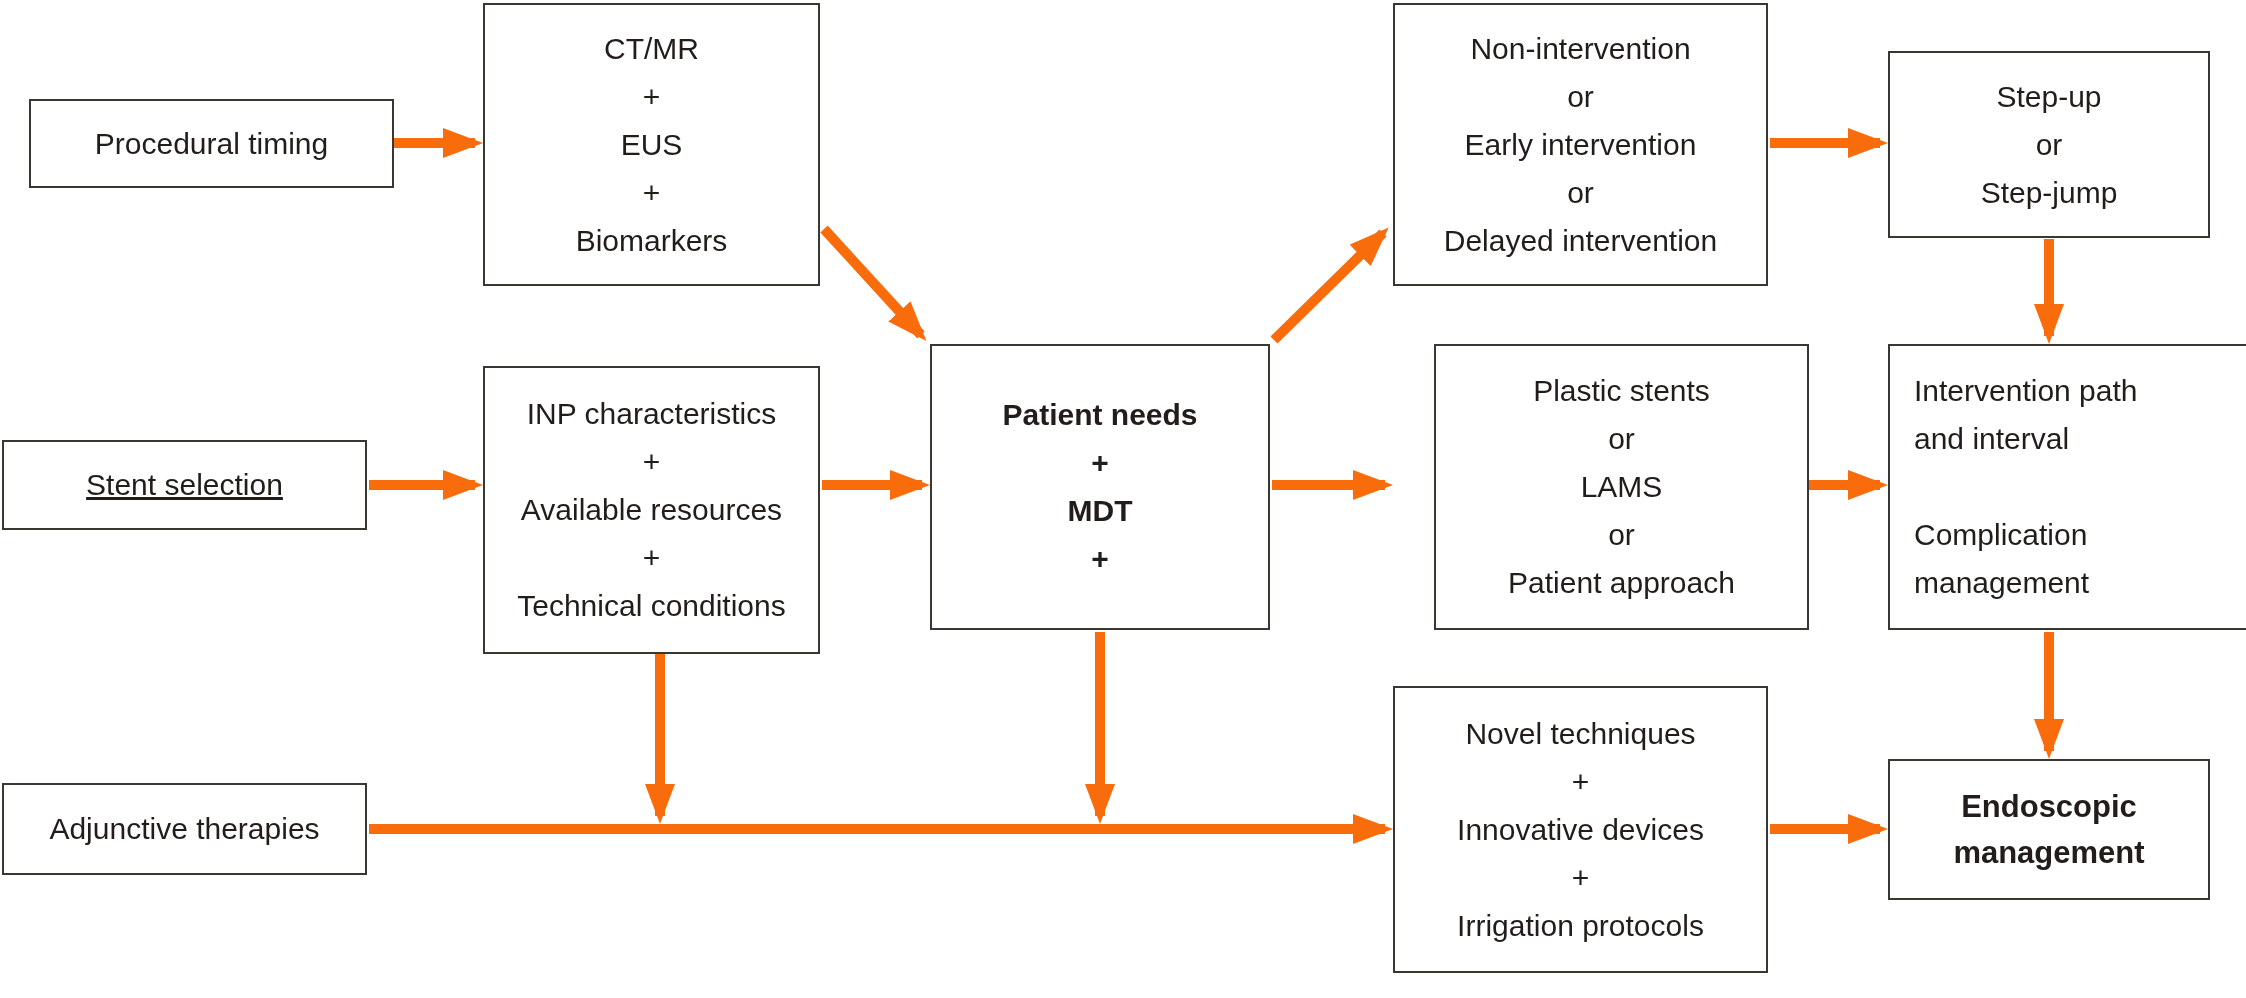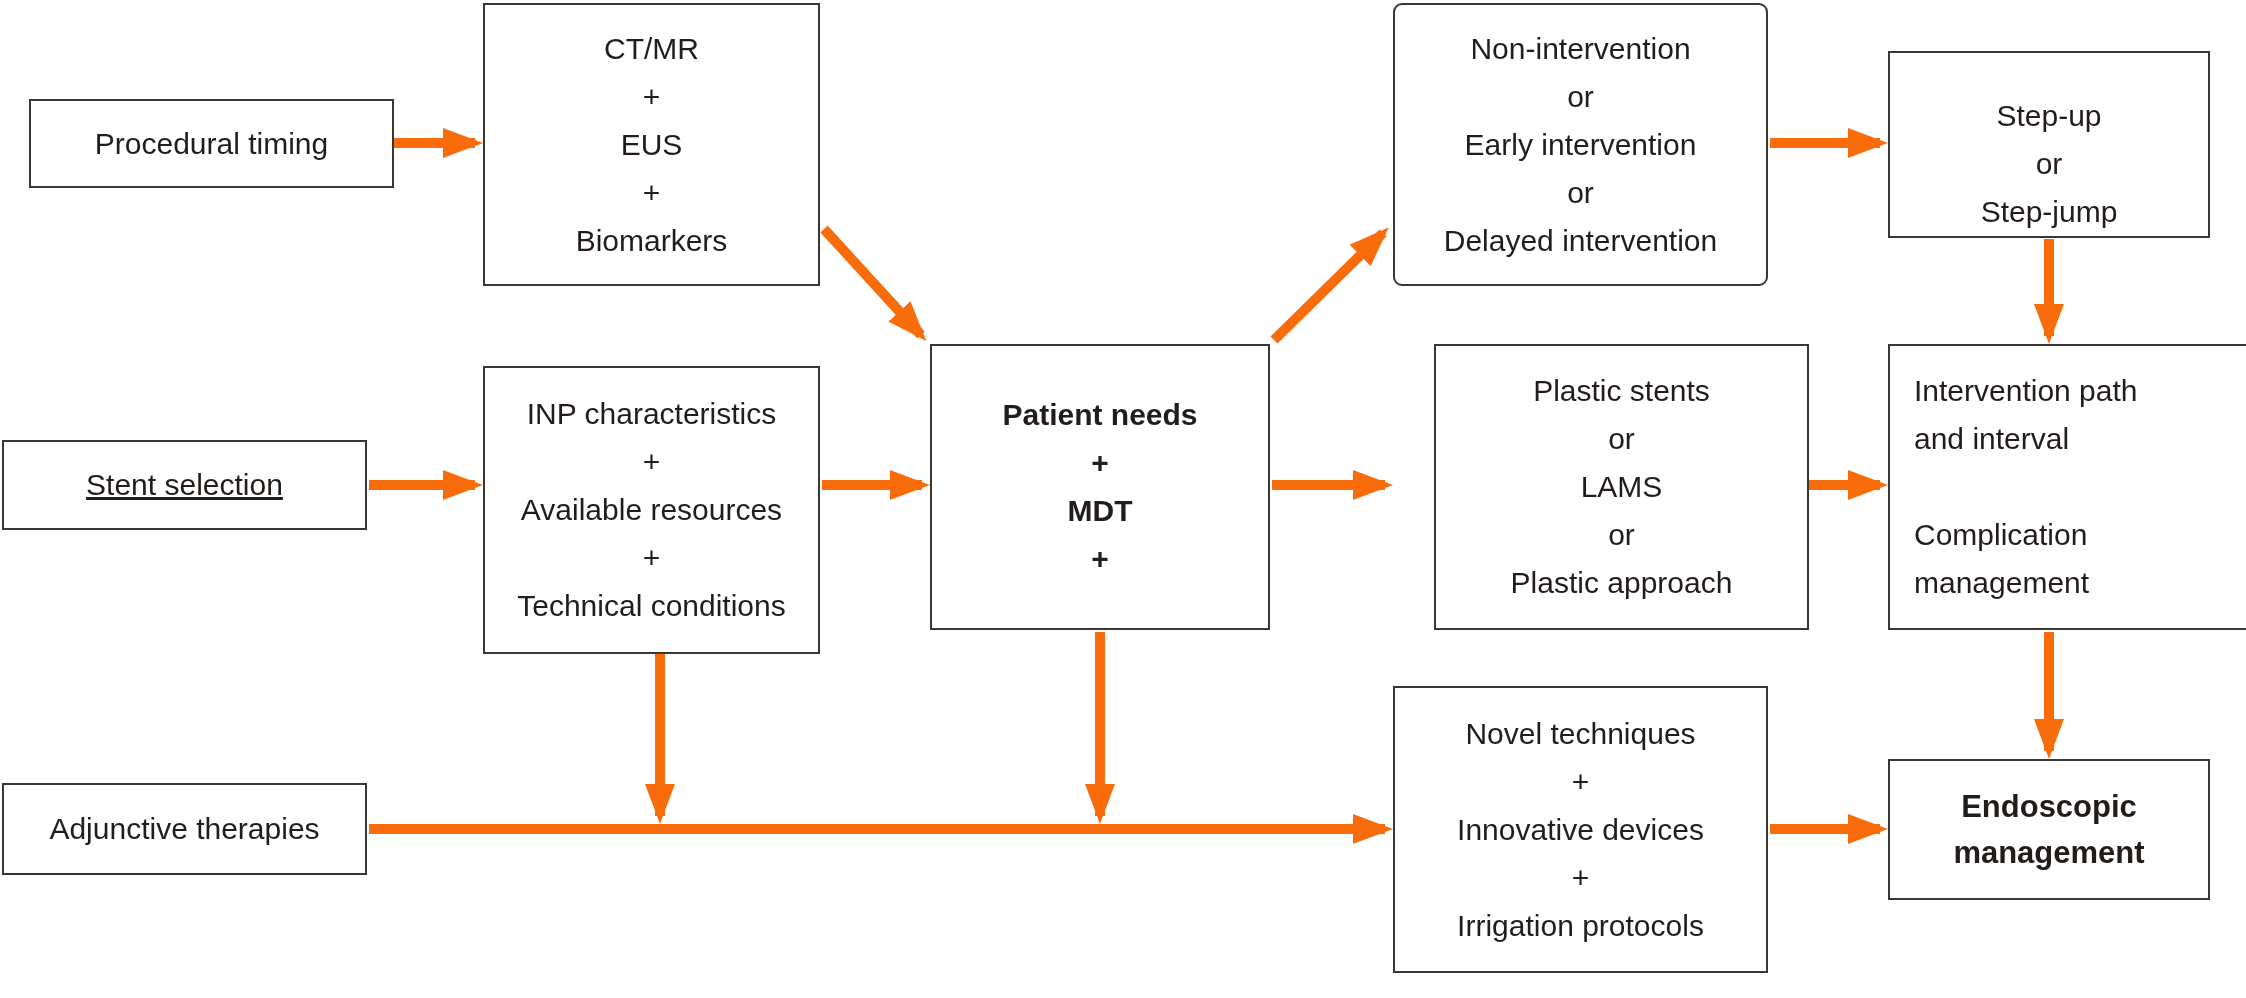--- a/index.html
+++ b/index.html
@@ -38,25 +38,25 @@
   
   #n-procedural { left: 2px;    top: 99px;  width: 365px; height: 89px; margin-left: 27px; }
   #n-stent      { left: 2px;    top: 440px; width: 365px; height: 90px; text-decoration: underline; }
   #n-adjunct    { left: 2px;    top: 783px; width: 365px; height: 92px; }
   
   #n-imaging    { left: 483px;  top: 3px;   width: 337px; height: 283px; }
   #n-inp        { left: 483px;  top: 344px; width: 337px; height: 288px; margin-top: 22px; }
   
   #n-patient    { left: 930px;  top: 344px; width: 340px; height: 286px; font-weight: bold; }
   
-  #n-nonint     { left: 1393px; top: 3px;   width: 375px; height: 283px; border-radius: 9px; }
+  #n-nonint     { left: 1393px; top: 3px;   width: 375px; height: 283px; }
   #n-plastic    { left: 1434px; top: 344px; width: 375px; height: 286px; }
   #n-novel      { left: 1393px; top: 686px; width: 375px; height: 287px; }
   
-  #n-stepup     { left: 1888px; top: 51px;  width: 322px; height: 187px; justify-content: flex-end; }
+  #n-stepup     { left: 1888px; top: 51px;  width: 322px; height: 187px; }
   #n-intpath    { left: 1888px; top: 344px; width: 386px; height: 286px;
                   align-items: flex-start; text-align: left; padding-left: 24px; }
   #n-endo       { left: 1888px; top: 759px; width: 322px; height: 141px;
                   font-weight: 700; font-size: 31px; line-height: 46px; }
 </style>
 </head>
 <body>
 
 <div id="figure">
 
@@ -125,21 +125,21 @@
     <span class="line">+</span>
     <span class="line">MDT</span>
     <span class="line">+</span>
   </div>
 
   <div class="node" id="n-plastic">
     <span class="line">Plastic stents</span>
     <span class="line">or</span>
     <span class="line">LAMS</span>
     <span class="line">or</span>
-    <span class="line">Plastic approach</span>
+    <span class="line">Patient approach</span>
   </div>
 
   <div class="node" id="n-intpath">
     <span class="line">Intervention path</span>
     <span class="line">and interval</span>
     <span class="line"></span>
     <span class="line">Complication</span>
     <span class="line">management</span>
   </div>
 

